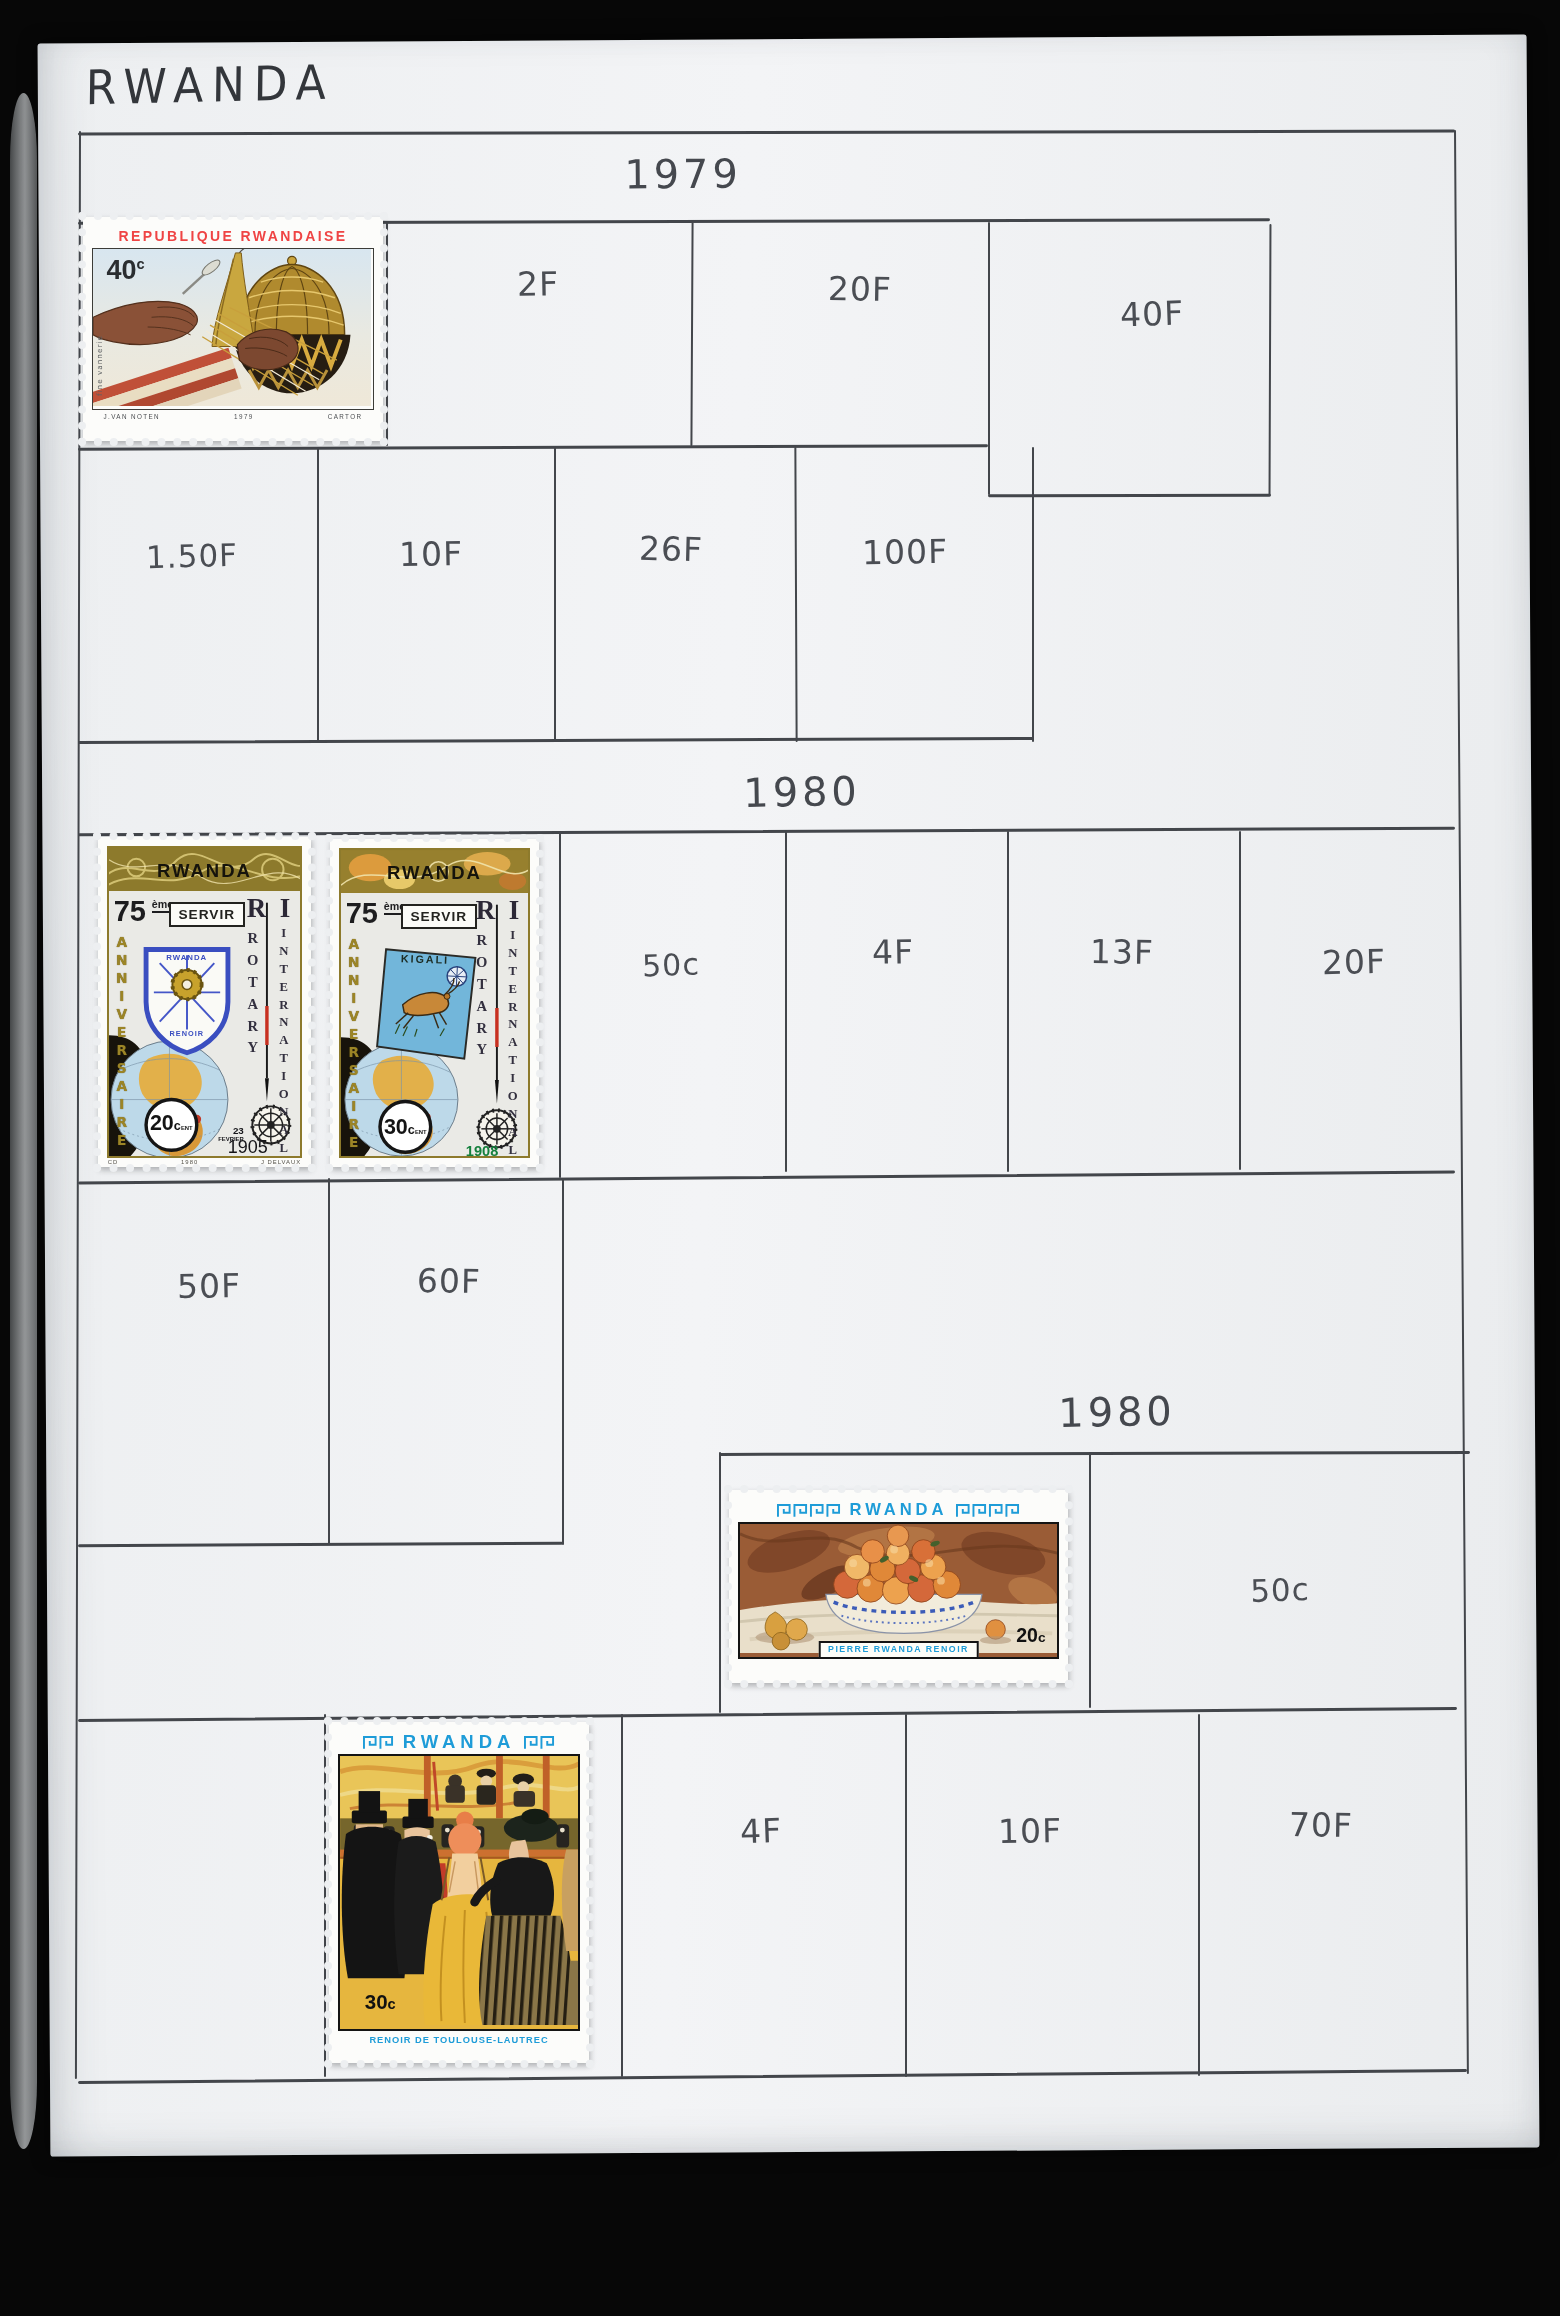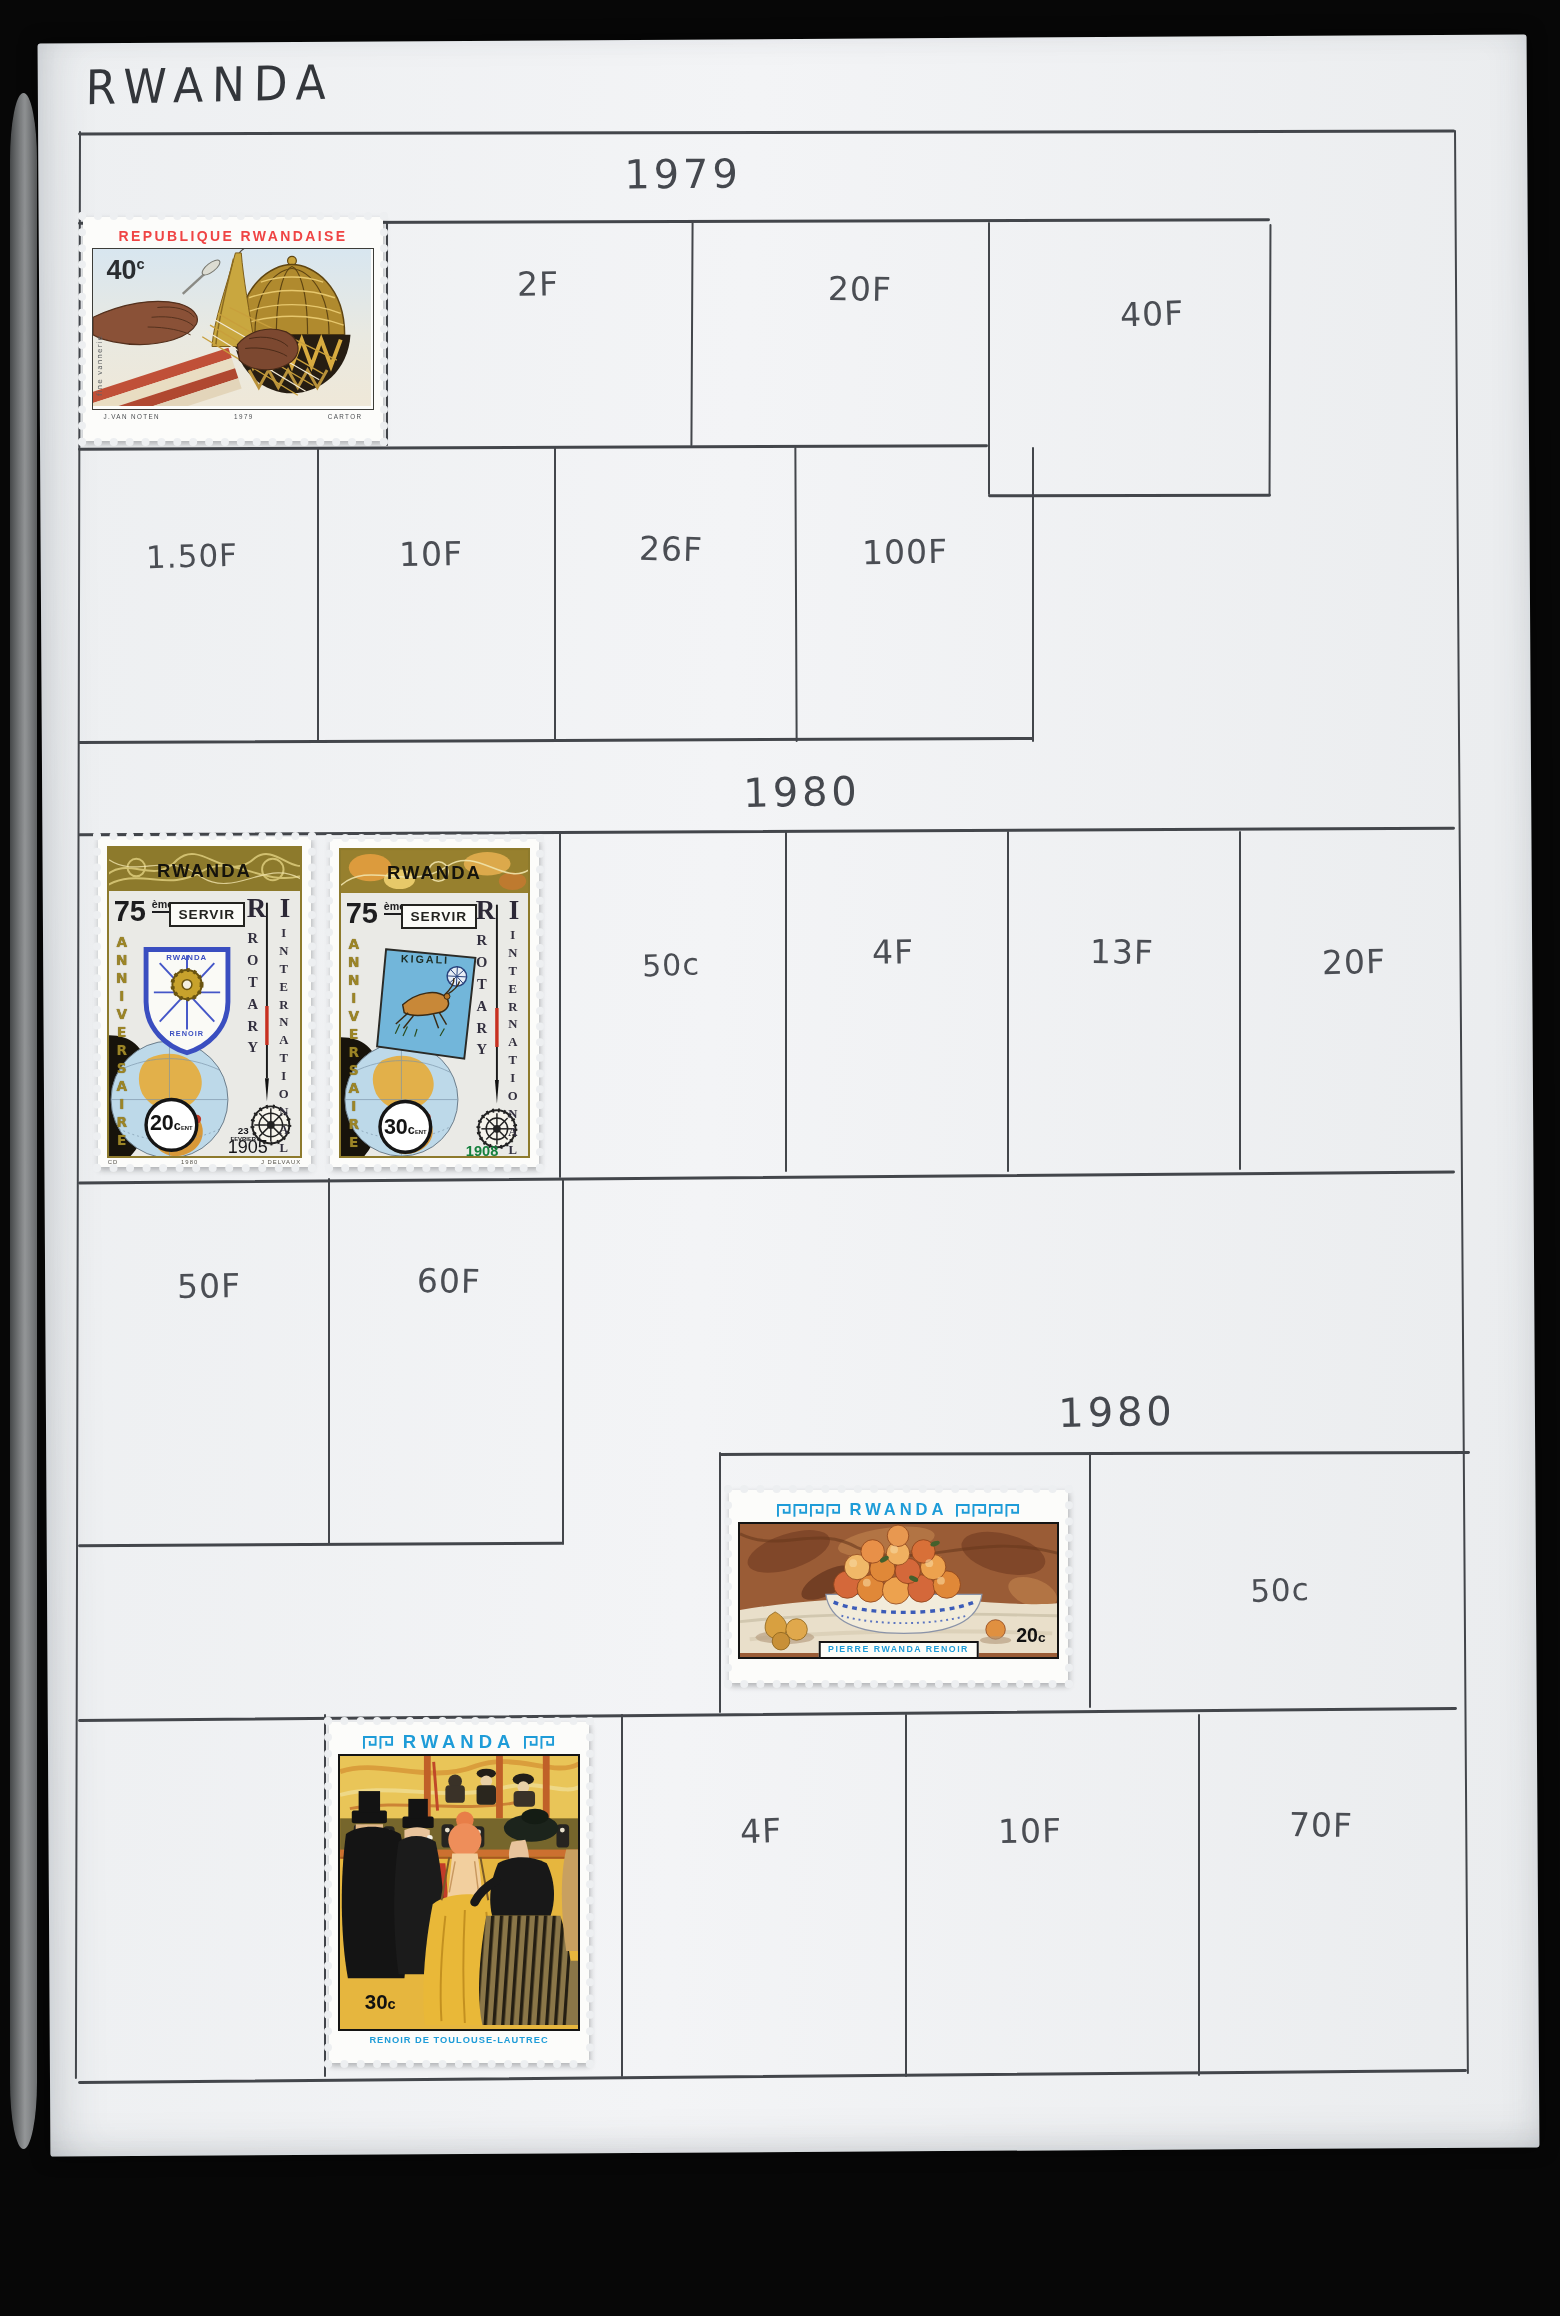--- a/index.html
+++ b/index.html
@@ -310,21 +310,21 @@
     <div class="abs rot-RI" style="left:138px;top:45px;">R</div>
     <div class="abs rot-RI" style="left:171px;top:45px;">I</div>
     <div class="vstack rot-vert" style="left:135px;top:82px;height:156px;font-size:14.6px;letter-spacing:5.9px;">ROTARY</div>
     <div class="vstack rot-vert" style="left:167px;top:78px;height:229px;font-size:12.7px;letter-spacing:3.9px;">INTERNATIONAL</div>
     <div class="vstack rot-anniv" style="left:4.9px;top:86px;height:200px;font-size:13.7px;letter-spacing:2px;">ANNIVERSAIRE</div>
     <div class="abs ls" style="left:45px;top:105px;width:66px;text-align:center;font-size:7.8px;font-weight:bold;color:#3a4ec0;letter-spacing:1px;">RWANDA</div>
     <div class="abs ls" style="left:45px;top:181px;width:66px;text-align:center;font-size:7.3px;font-weight:bold;color:#3a4ec0;letter-spacing:1px;">RENOIR</div>
     <div class="val-wrap" style="left:37px;top:263px;width:51px;">
       <span class="v">20</span><span class="u">c</span><span class="us">ENT</span>
     </div>
-    <div class="abs ls" style="left:116px;top:277px;width:37px;text-align:center;color:#16161a;">
+    <div class="abs ls" style="left:98px;top:277px;width:37px;text-align:right;color:#16161a;">
       <div style="font-size:9.8px;font-weight:bold;">23</div>
       <div style="font-size:5.9px;font-weight:bold;">FEVRIER</div>
     </div>
     <div class="abs ls" style="left:119px;top:289px;font-size:18px;font-weight:normal;color:#141418;">1905</div>
   </div>
   <div class="rot-credits ls">
     <span>CD</span>
     <span>1980</span>
     <span>J DELVAUX</span>
   </div>

